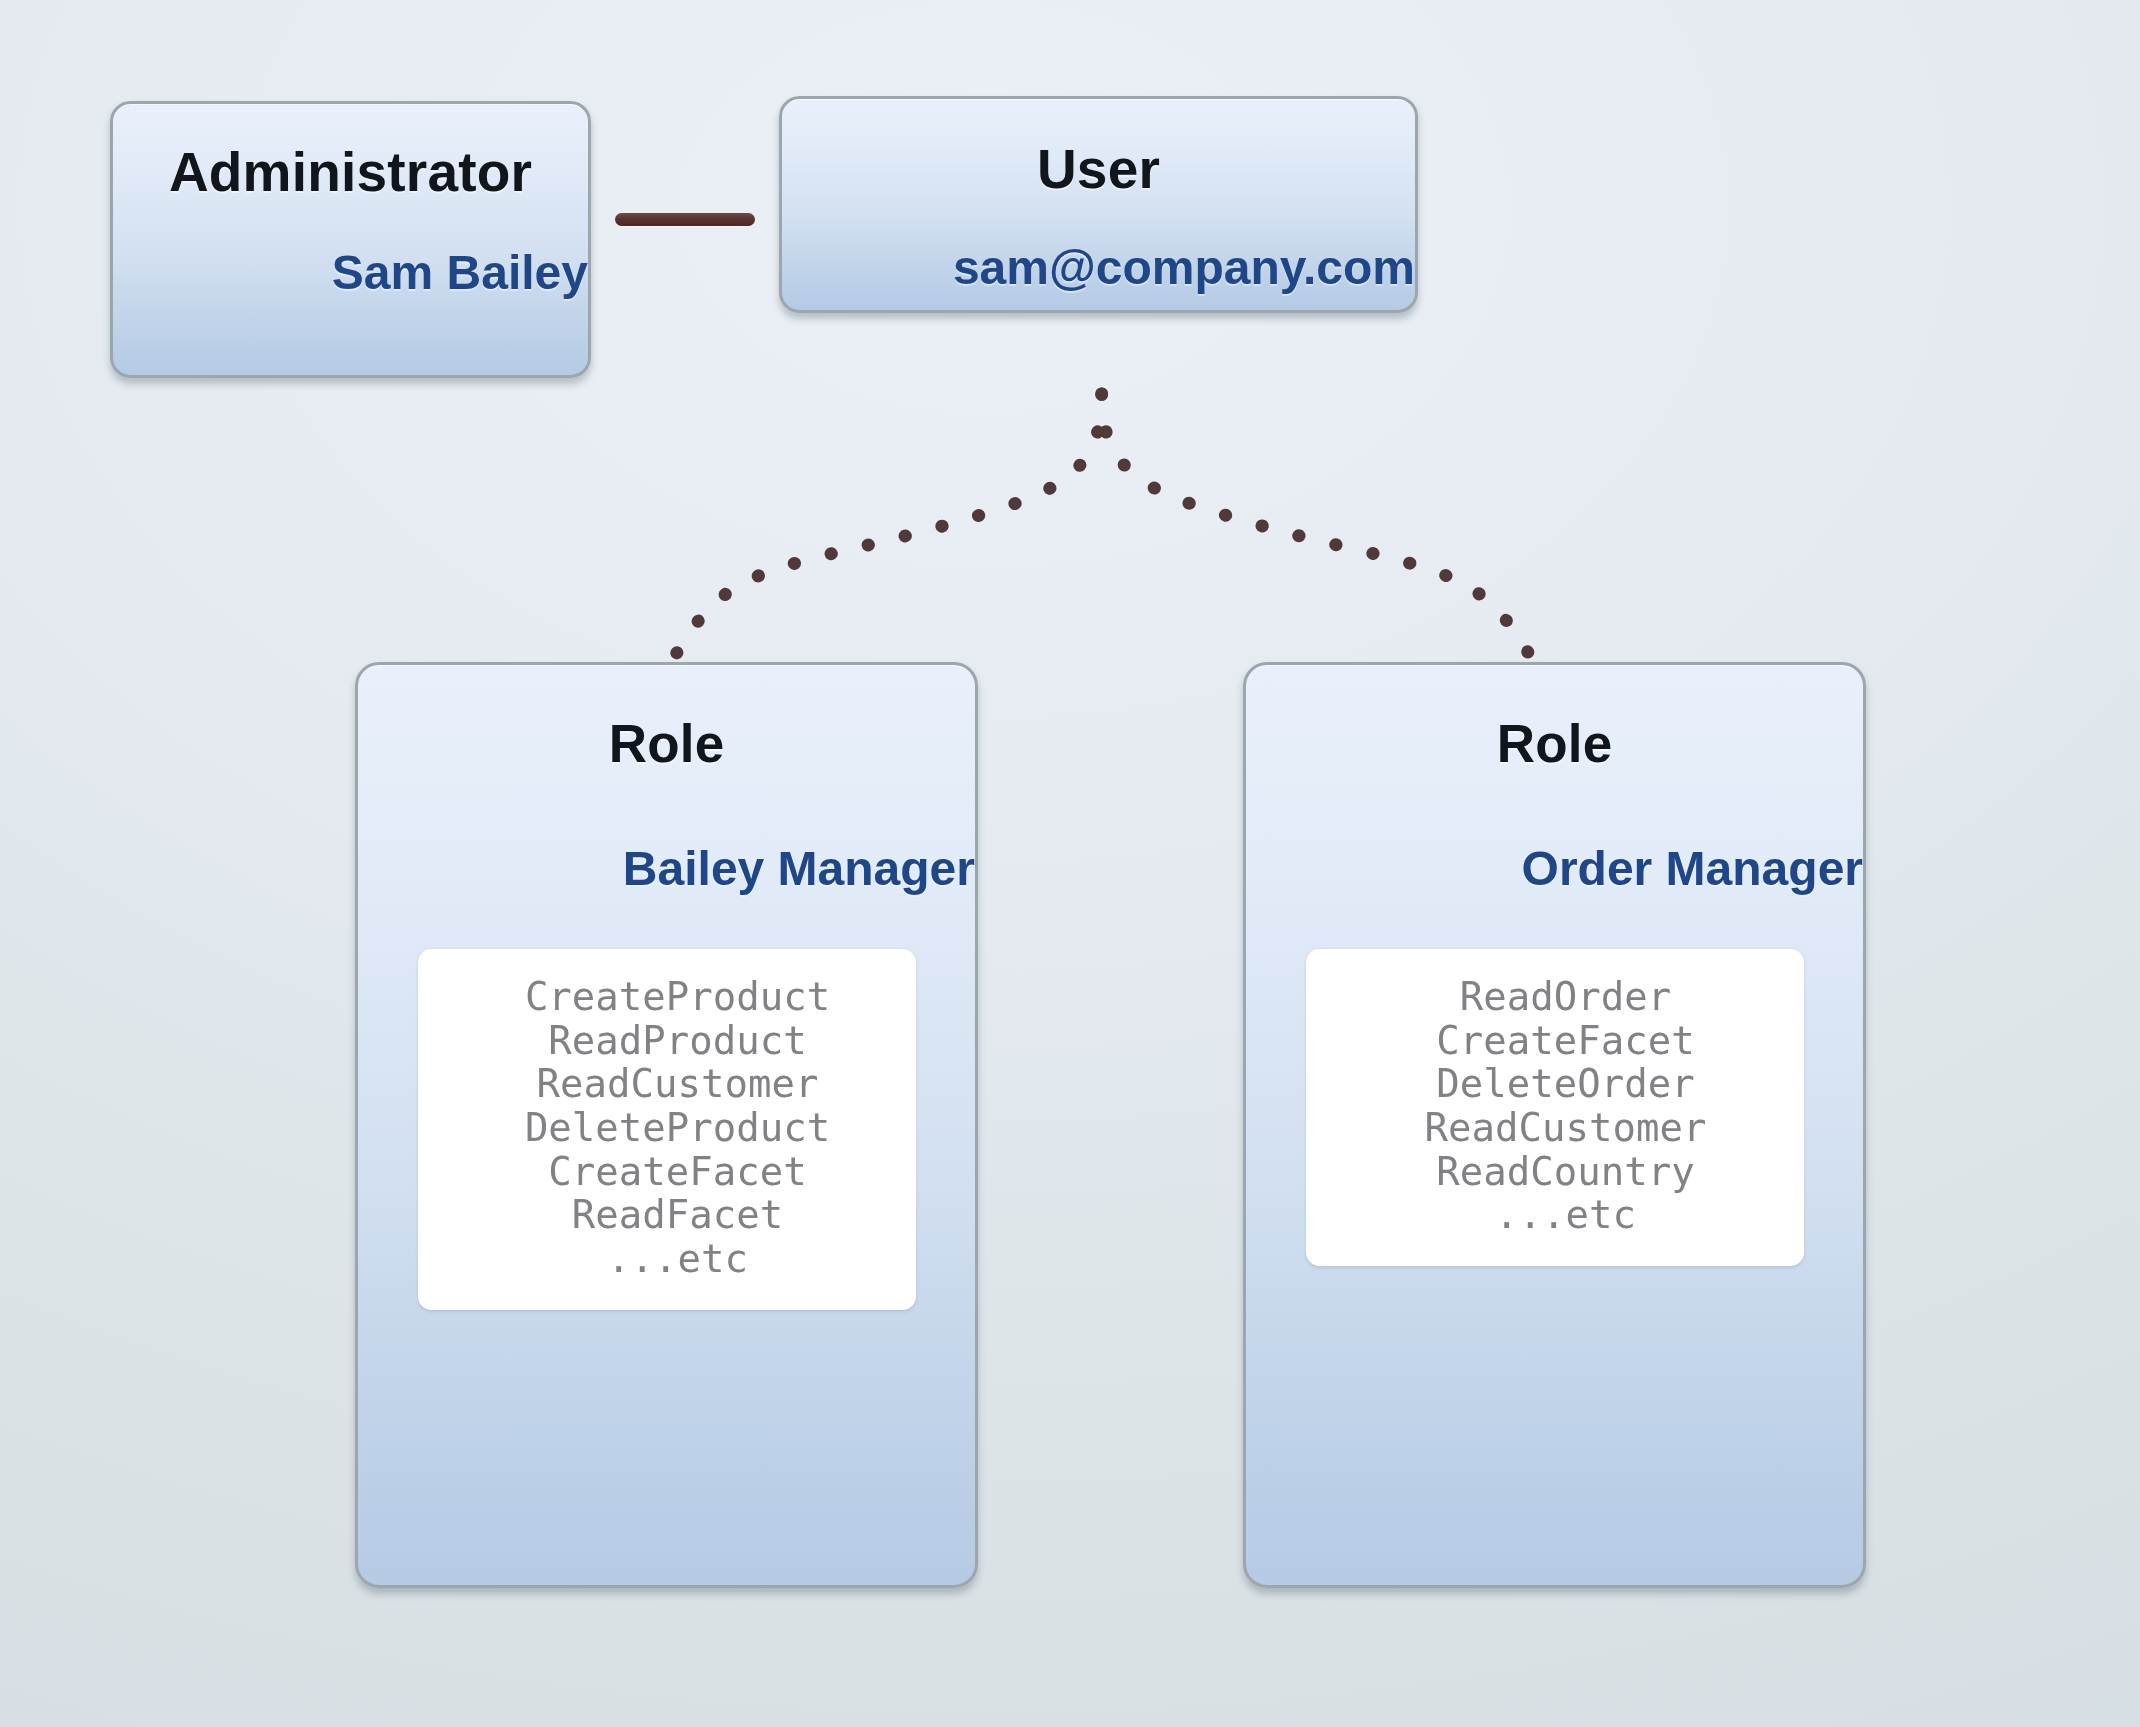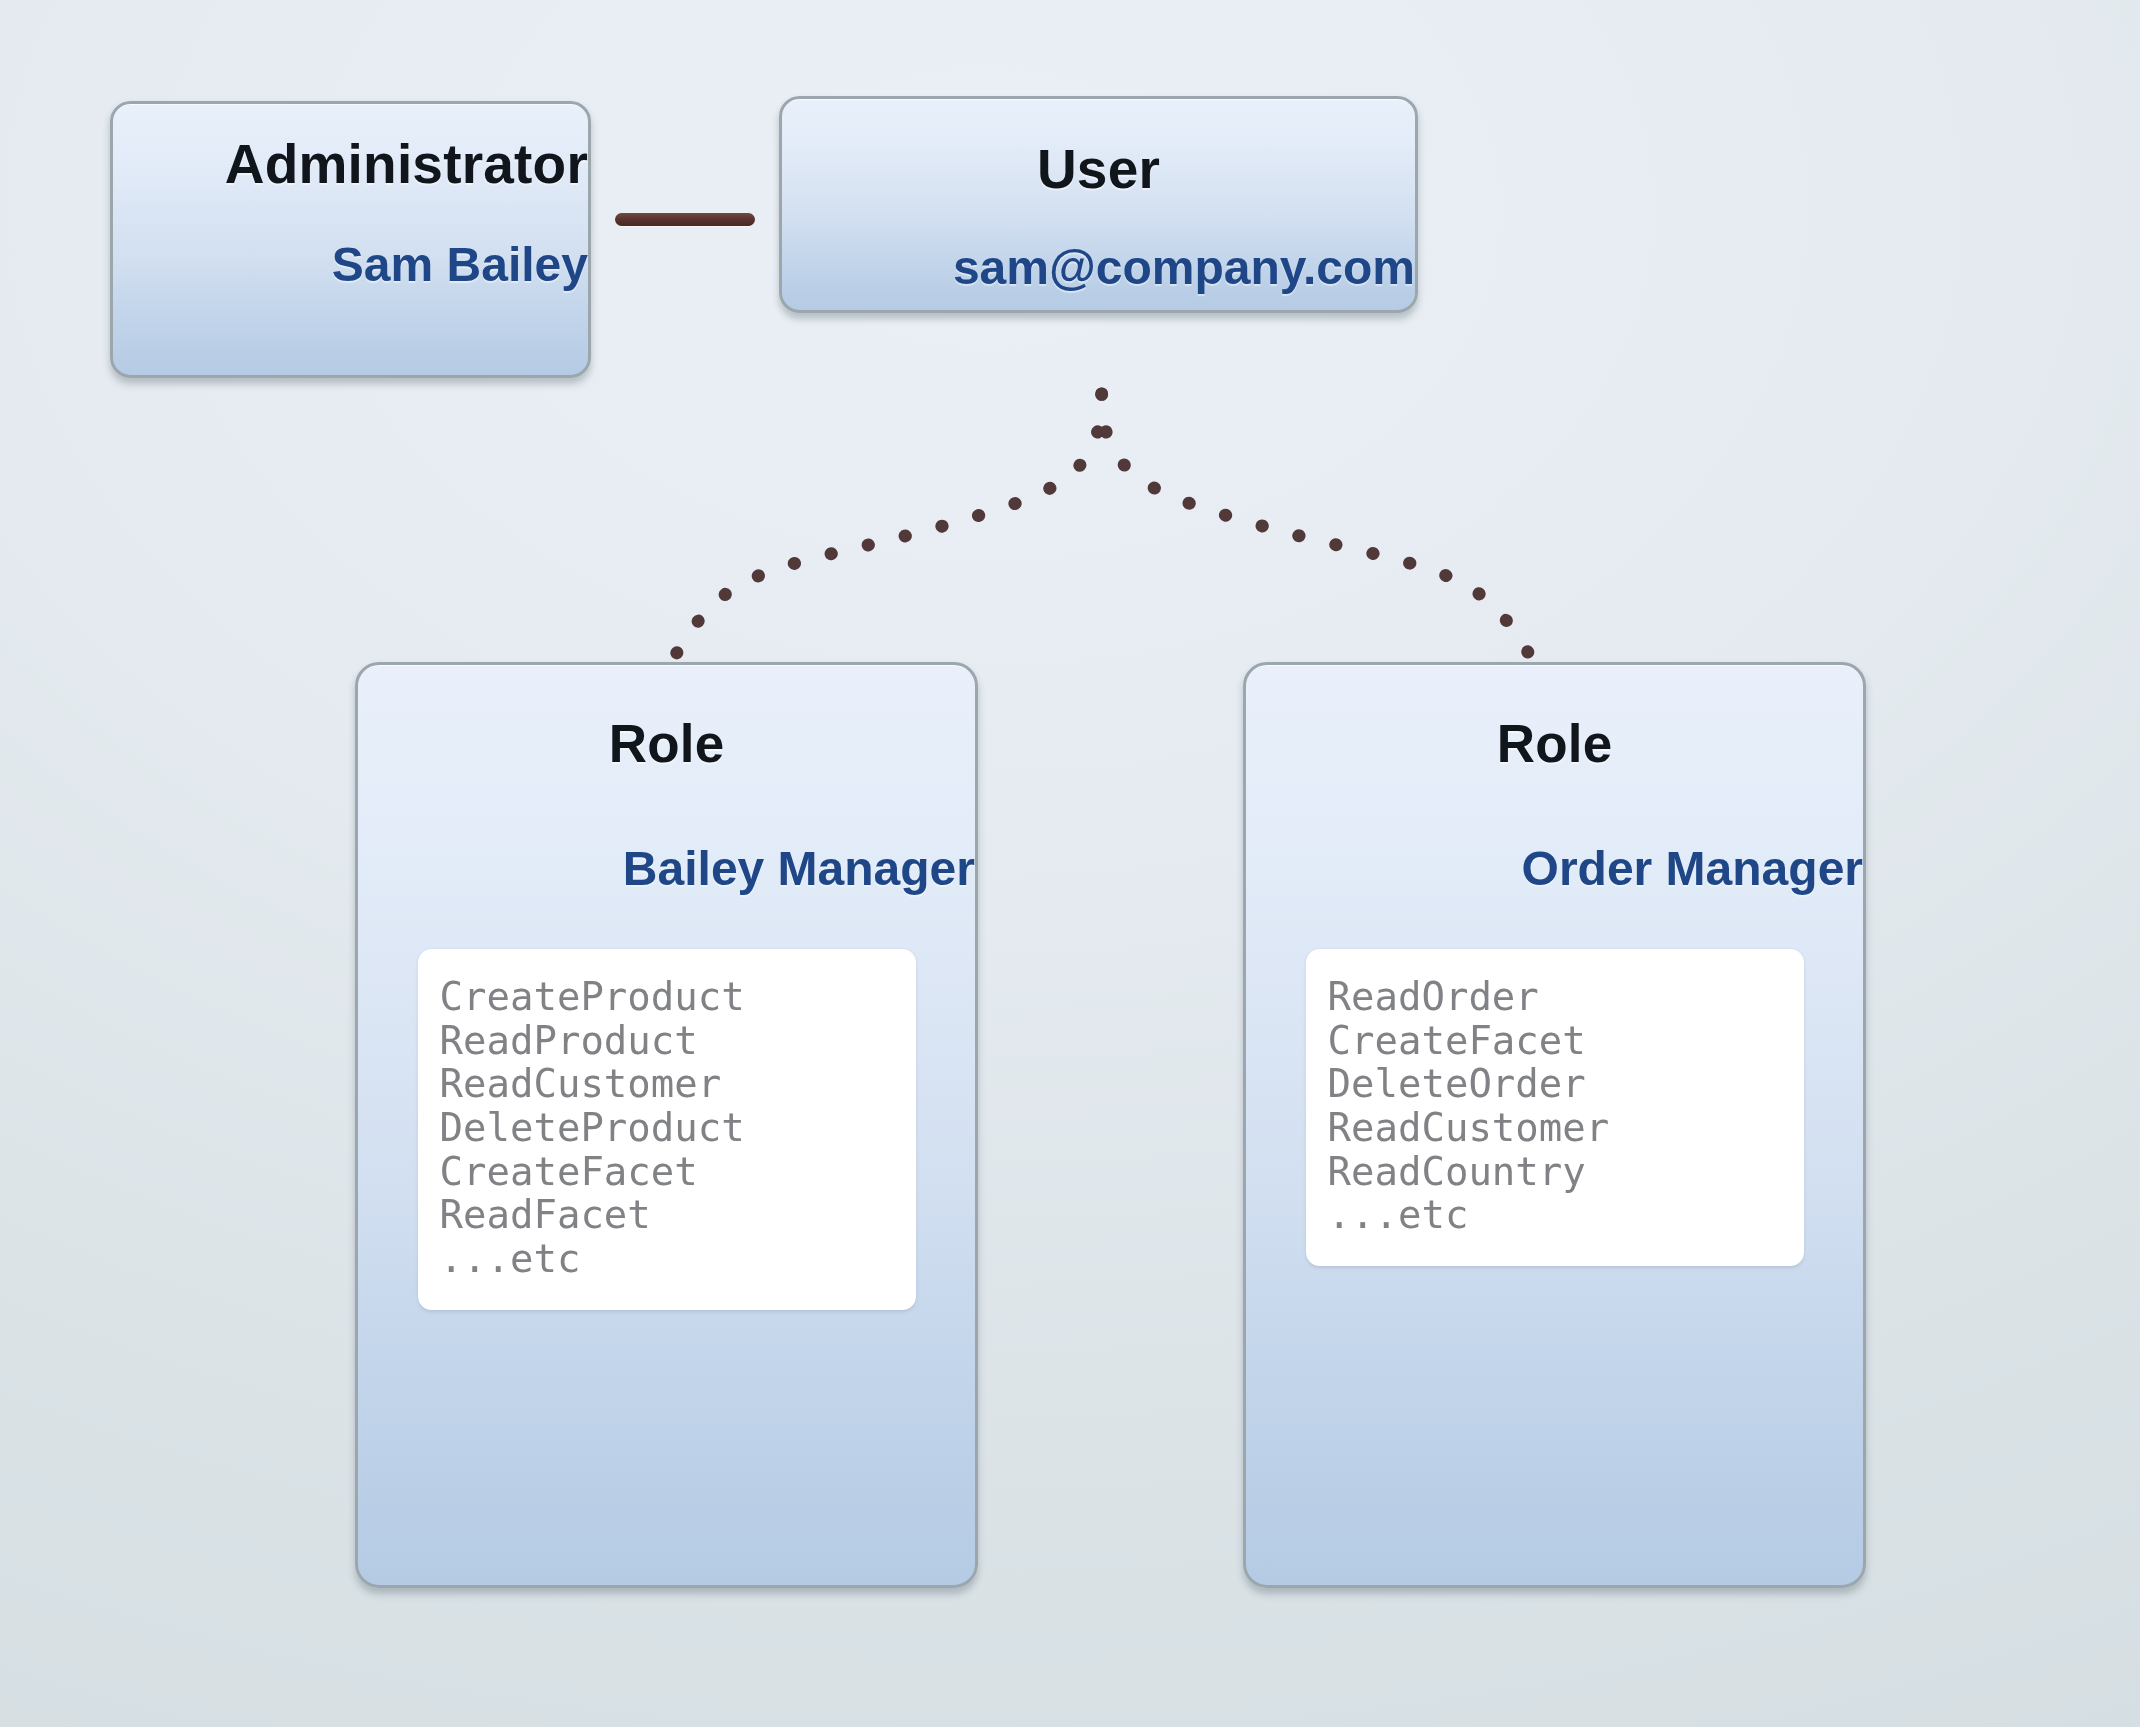--- a/index.html
+++ b/index.html
@@ -50,21 +50,21 @@
     width: 100%;
     white-space: nowrap;
   }
 
   
   #admin-node {
     left: 110px; top: 101px;
     width: 481px; height: 277px;
     border-radius: 20.5px;
   }
-  #admin-node .node-type { font-size: 55px; margin-top: 28px; text-align: right; }
+  #admin-node .node-type { font-size: 55px; margin-top: 36px; }
   #admin-node .node-name { font-size: 48px; margin-top: 41px; }
 
   #user-node {
     left: 779px; top: 96px;
     width: 639px; height: 217px;
     border-radius: 20.5px;
   }
   #user-node .node-type { font-size: 55px; margin-top: 38px; }
   #user-node .node-name { font-size: 48px; margin-top: 39px; }
 
@@ -110,20 +110,21 @@
     background: #ffffff;
     border-radius: 13.7px;
     box-shadow: 0 1.7px 3.4px rgba(90,105,120,0.18);
     padding: 26px 0 29px 0;
     box-sizing: border-box;
   }
   .perm-list {
     list-style: none;
     margin: 0;
     padding: 0 0 0 22px;
+    text-align: center;
   }
   .perm-list li {
     font-family: "DejaVu Sans Mono", "Liberation Mono", monospace;
     font-size: 39px;
     line-height: 1.12;
     color: #808285;
     white-space: pre;
     letter-spacing: 0px;
   }
 </style>

